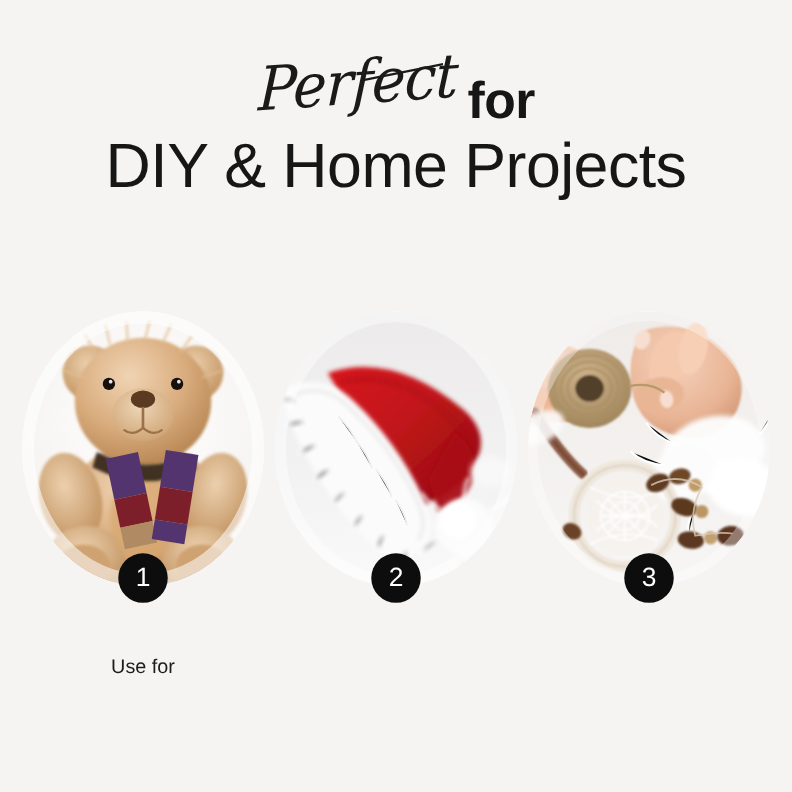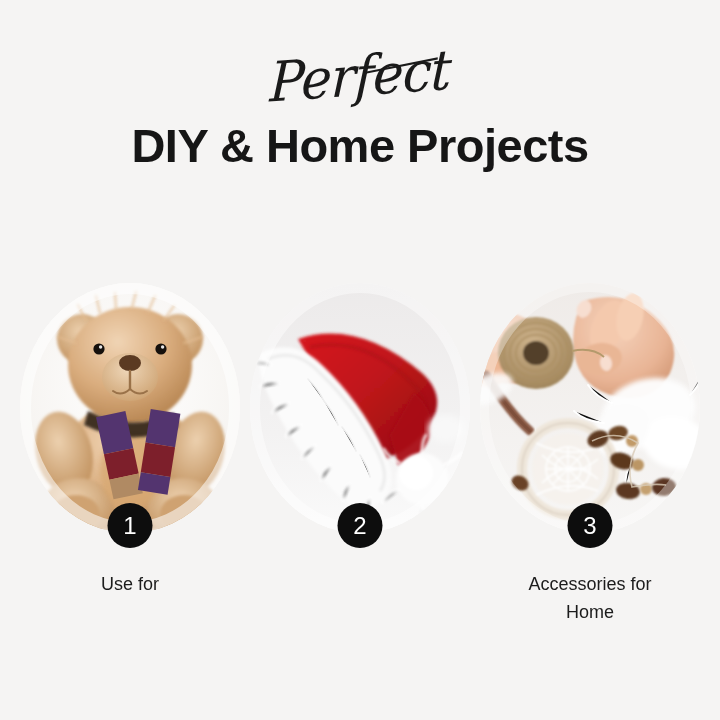--- a/index.html
+++ b/index.html
@@ -59,22 +59,22 @@
     font-family: "Liberation Sans", sans-serif;
     font-weight: 700;
     font-size: 47px;
     color: #161616;
     line-height: 1;
     letter-spacing: -0.5px;
   }
   .headline-line2 {
     margin-top: 6px;
     font-family: "Liberation Sans", sans-serif;
-    font-weight: 700;
-    font-size: 47px;
+    font-weight: 400;
+    font-size: 57px;
     color: #161616;
     letter-spacing: -0.5px;
     line-height: 1.12;
   }
 
   
   .cards {
     position: absolute;
     top: 283px;
     left: 0;
@@ -113,35 +113,36 @@
     color: #ffffff;
     display: flex;
     align-items: center;
     justify-content: center;
     font-family: "Liberation Sans", sans-serif;
     font-size: 24px;
     font-weight: 400;
     z-index: 3;
   }
   .caption {
-    margin-top: 38px;
+    margin-top: 60px;
     text-align: center;
     color: #1c1c1c;
     font-size: 18px;
     line-height: 1.55;
     font-family: "Liberation Sans", sans-serif;
   }
   .caption span { display: block; }
 </style>
 </head>
 <body>
 
 <div class="headline">
   <div class="headline-line1">
     <span class="script-word">Perfect</span>
+    <span class="bold-word">for</span>
   </div>
   <div class="headline-line2">DIY &amp; Home Projects</div>
 </div>
 
 <div class="cards">
 
   <div class="card">
     <div class="photo">
       <svg viewBox="0 0 220 250" xmlns="http://www.w3.org/2000/svg">
         <defs>
@@ -414,19 +415,15 @@
           <ellipse cx="184" cy="204" rx="12" ry="9" fill="#5a3620" transform="rotate(-6 184 204)" filter="url(#s3a)"></ellipse>
           <ellipse cx="40" cy="200" rx="9" ry="7" fill="#6a4225" transform="rotate(30 40 200)" filter="url(#s3a)"></ellipse>
 
           <path d="M112 158 q24 -12 46 2 q-12 22 -6 44 q22 -4 34 -2" stroke="#d8cbb6" stroke-width="1.6" fill="none" opacity="0.8"></path>
         </g>
 
         <ellipse cx="110" cy="125" rx="108" ry="123" fill="none" stroke="#ffffff" stroke-width="14" opacity="0.35"></ellipse>
       </svg>
     </div>
     <div class="badge">3</div>
-    <div class="caption">
-      <span>Accessories for</span>
-      <span>Home</span>
-    </div>
   </div>
 
 </div>
 
 </body></html>

